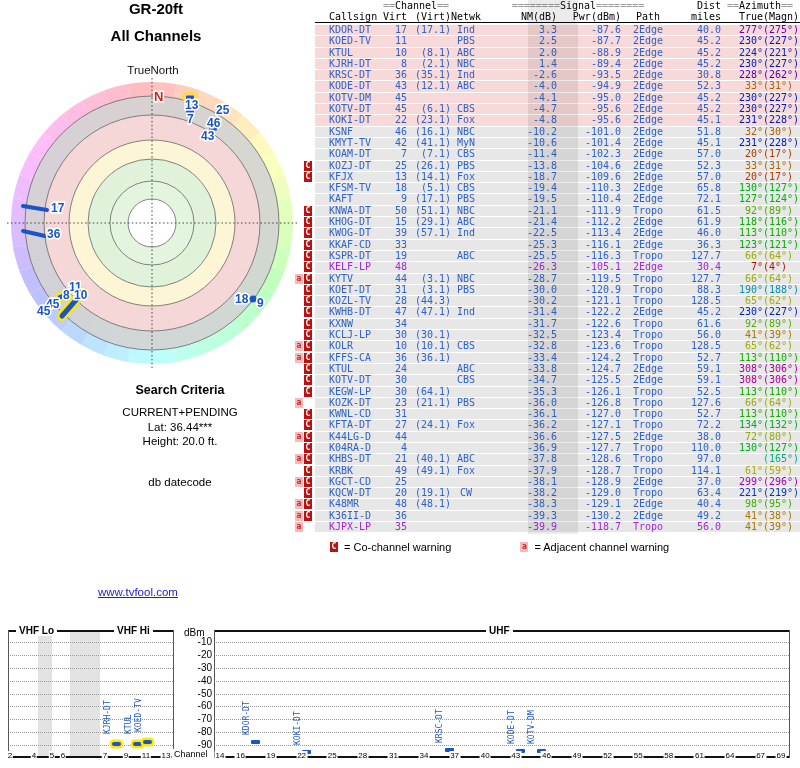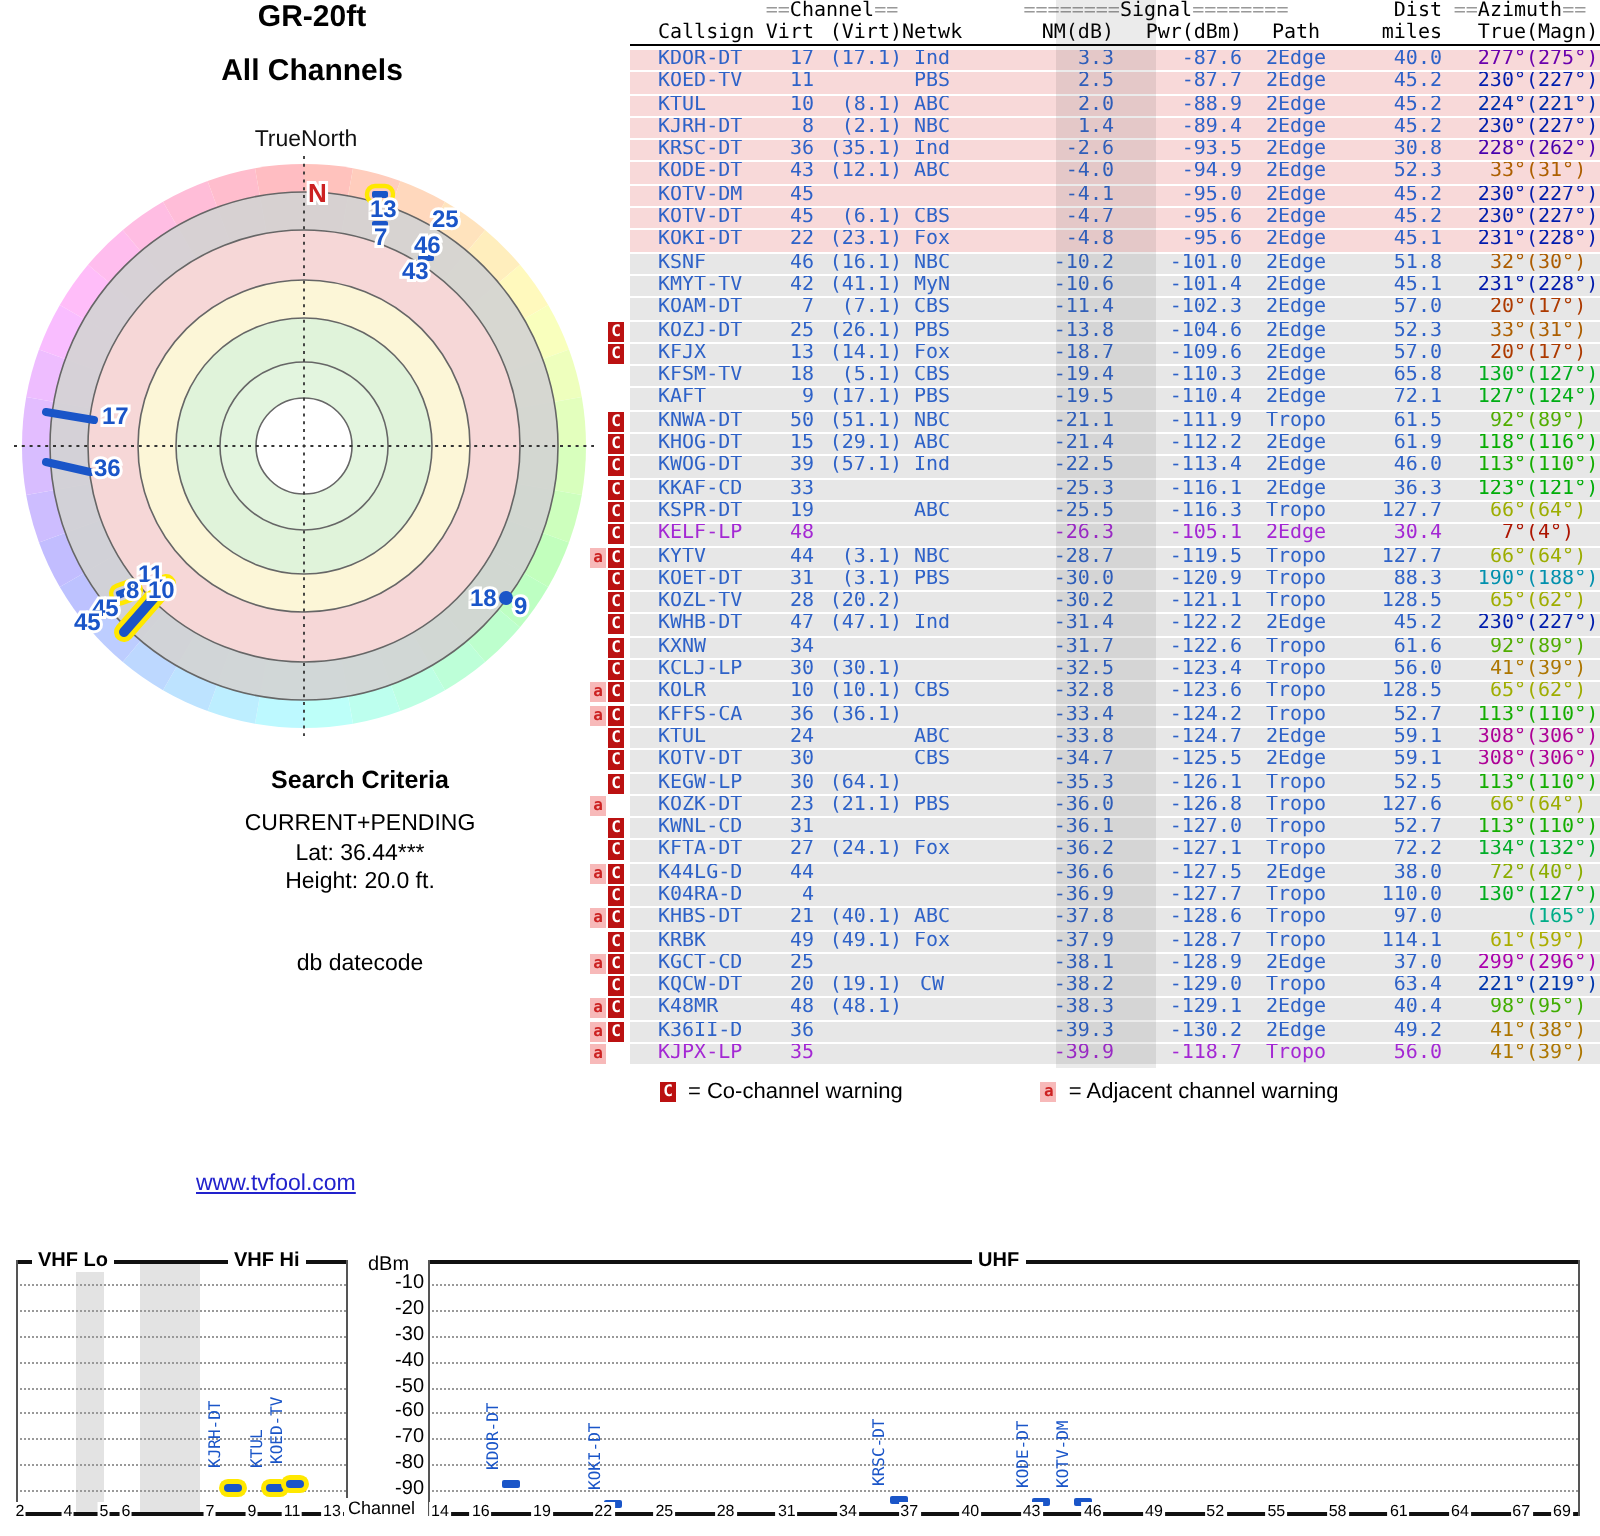--- a/index.html
+++ b/index.html
@@ -593,21 +593,21 @@
           <span class="lft" style="color: rgb(0, 144, 173);">(188°)</span>
         </div>
         <div class="trow gray">
           <span class="warn">
             <span class="wslot"></span>
             <span class="wslot wc">C</span>
           </span>
           <span></span>
           <span class="lft c-cs">KOZL-TV</span>
           <span class="num">28</span>
-          <span class="num">(20.2)</span>
+          <span class="num">(44.3)</span>
           <span class="ctr"></span>
           <span class="num">-30.2</span>
           <span class="num">-121.1</span>
           <span class="ctr">Tropo</span>
           <span class="num">128.5</span>
           <span class="num" style="color: rgb(159, 173, 0);">65°</span>
           <span class="lft" style="color: rgb(159, 173, 0);">(62°)</span>
         </div>
         <div class="trow gray">
           <span class="warn">
@@ -804,21 +804,21 @@
           <span></span>
           <span class="lft c-cs">K44LG-D</span>
           <span class="num">44</span>
           <span class="num"></span>
           <span class="ctr"></span>
           <span class="num">-36.6</span>
           <span class="num">-127.5</span>
           <span class="ctr">2Edge</span>
           <span class="num">38.0</span>
           <span class="num" style="color: rgb(139, 173, 0);">72°</span>
-          <span class="lft" style="color: rgb(139, 173, 0);">(40°)</span>
+          <span class="lft" style="color: rgb(139, 173, 0);">(80°)</span>
         </div>
         <div class="trow gray">
           <span class="warn">
             <span class="wslot"></span>
             <span class="wslot wc">C</span>
           </span>
           <span></span>
           <span class="lft c-cs">K04RA-D</span>
           <span class="num">4</span>
           <span class="num"></span>

